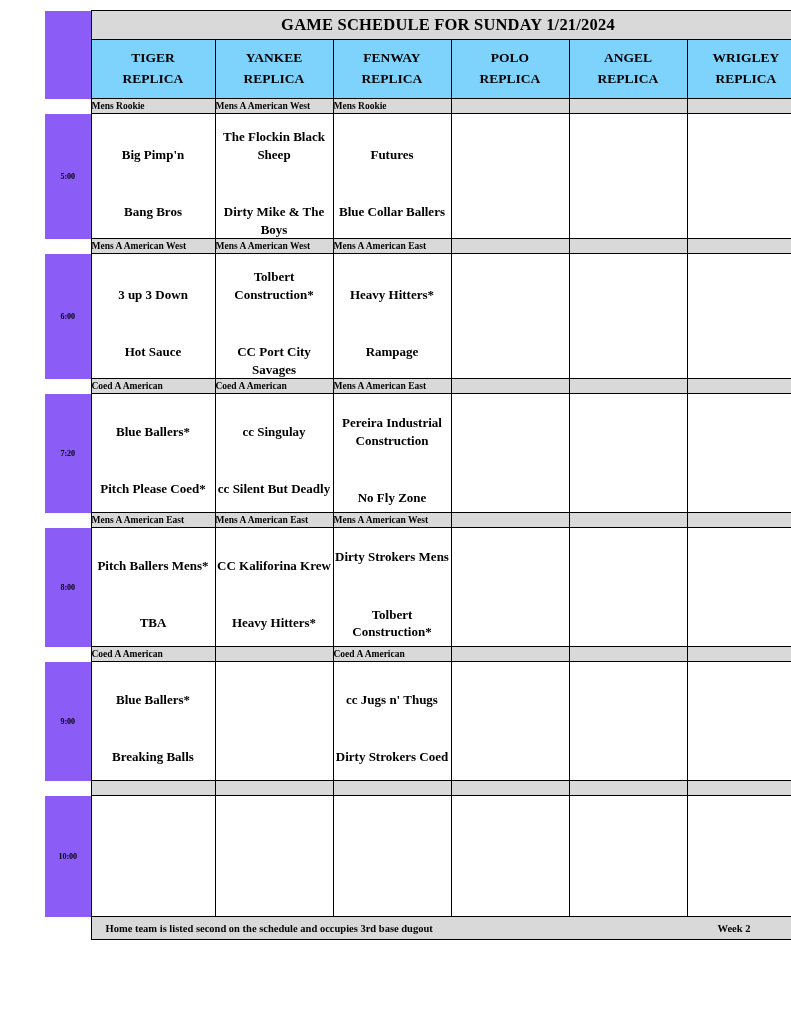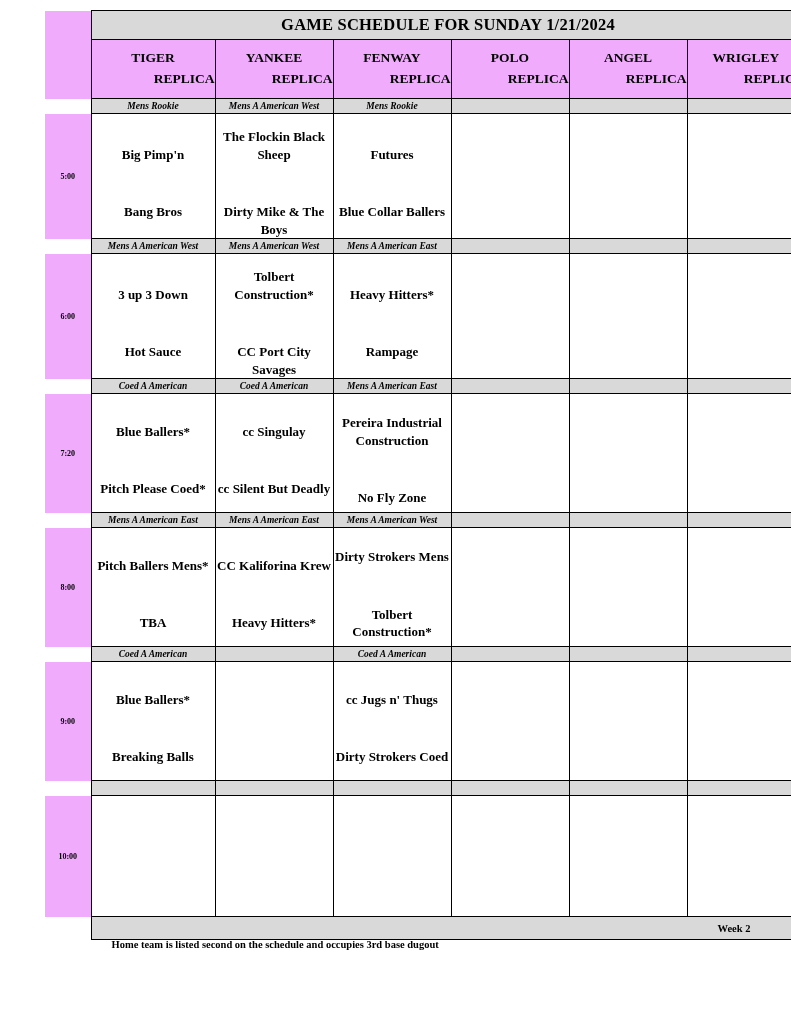--- a/index.html
+++ b/index.html
@@ -35,47 +35,45 @@
   .title-cell {
     background: #d9d9d9;
     text-align: center;
     font-weight: bold;
     font-size: 16.5px;
     height: 28px;
     letter-spacing: 0.2px;
   }
   
   .field-cell {
-    background: #f0abfc;
+    background: #7dd3fc;
     text-align: center;
     font-weight: bold;
     font-size: 13.5px;
     height: 58px;
     line-height: 1.55;
   }
   .field-cell .l1 { display: block; }
-  .field-cell .l2 { display: block; text-align: right; }
+  .field-cell .l2 { display: block; }
   
   .div-cell {
     background: #d9d9d9;
-    text-align: center;
     font-weight: bold;
     font-size: 9.5px;
     height: 14px;
     line-height: 14px;
     white-space: nowrap;
     overflow: hidden;
-    font-style: italic;
   }
   .div-cell.empty { background: #d9d9d9; }
   
   .time-col {
     width: 46px;
     border: none !important;
-    background: #f0abfc;
+    background: #8b5cf6;
     text-align: center;
     font-weight: bold;
     font-size: 8px;
     vertical-align: middle;
   }
   .time-spacer {
     border: none !important;
     background: #ffffff;
     height: 14px;
   }
@@ -99,24 +97,23 @@
   .footer-cell {
     background: #d9d9d9;
     height: 22px;
     font-weight: bold;
     font-size: 10.5px;
     padding: 0 6px;
     position: relative;
   }
   .footer-left {
     position: absolute;
-    left: 20px;
+    left: 14px;
     top: 50%;
     transform: translateY(-50%);
-    margin-top: 16px;
   }
   .footer-right {
     position: absolute;
     right: 54px;
     top: 50%;
     transform: translateY(-50%);
   }
 </style>
 </head>
 <body>

